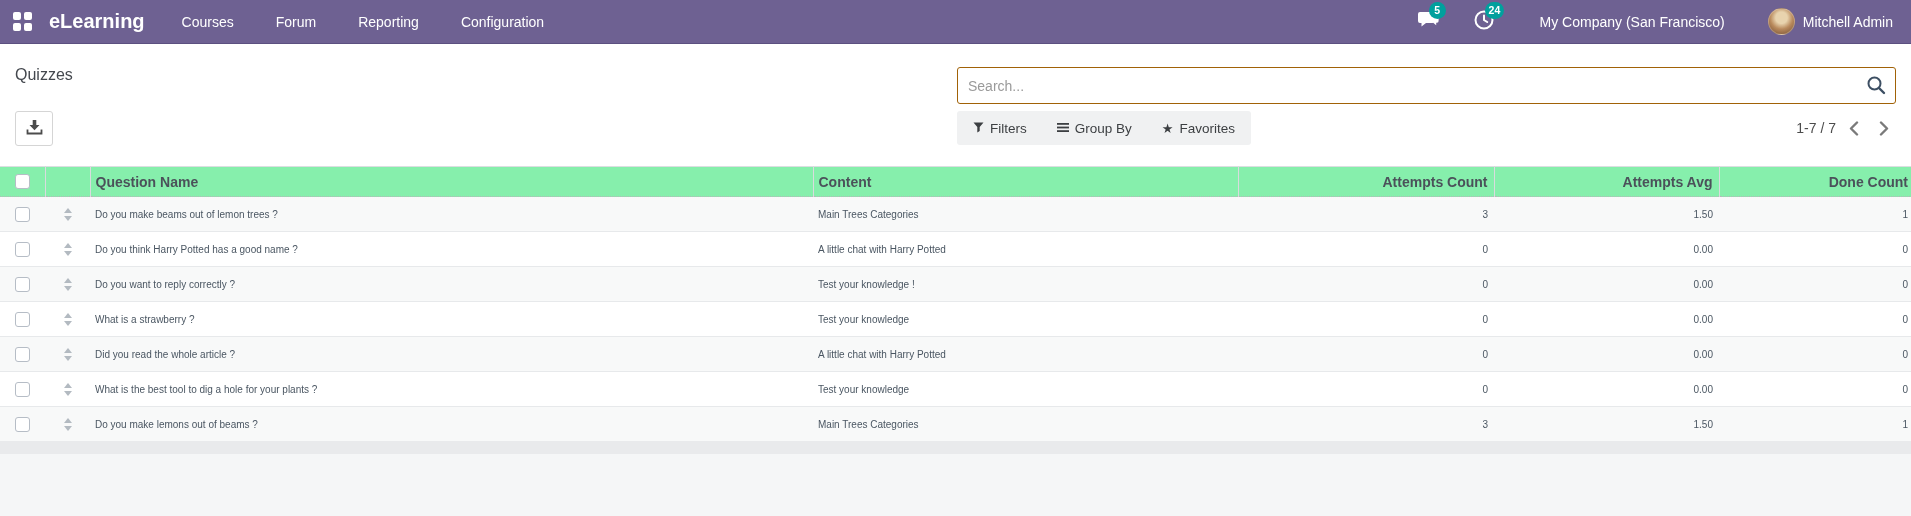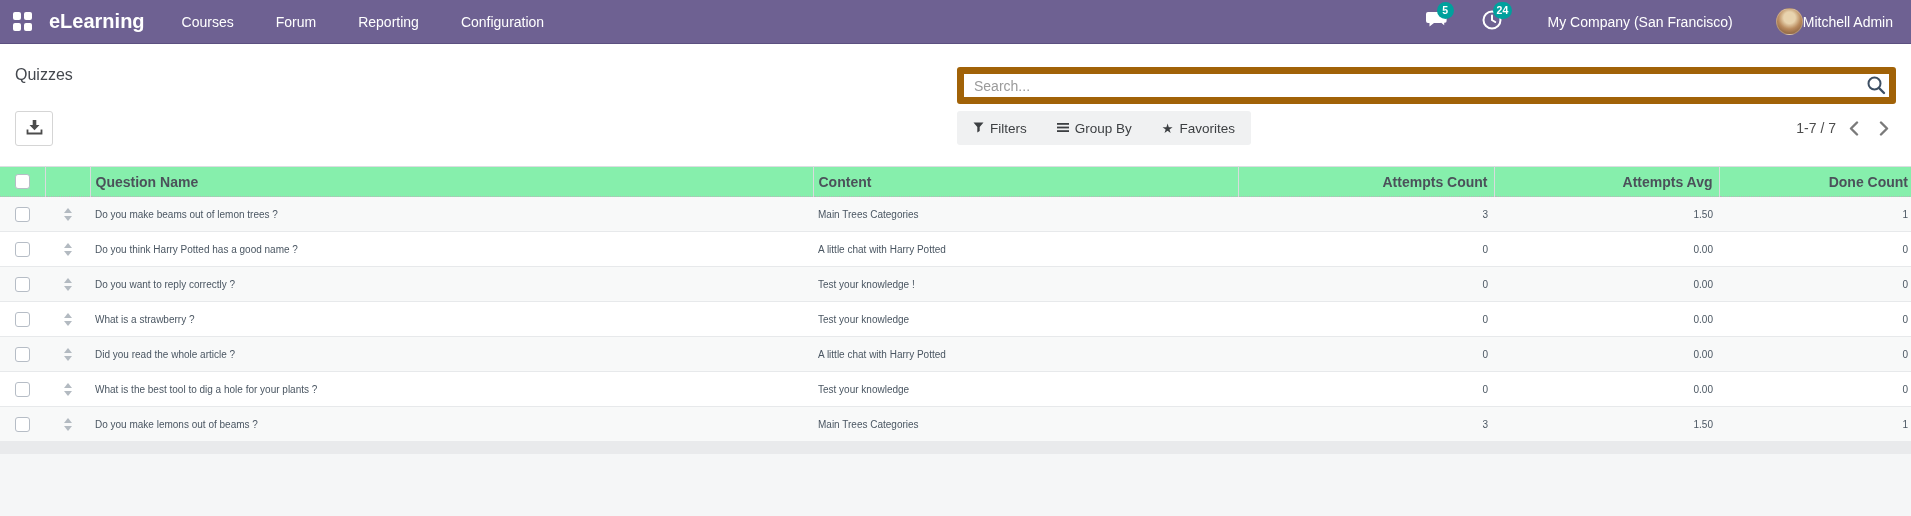--- a/index.html
+++ b/index.html
@@ -31,41 +31,41 @@
   .nav-icon-wrap.activities { margin-left:32px; }
   .badge {
     position:absolute; top:-7px; left:12px;
     background:#00a09d; color:#fff;
     font-size:10.5px; font-weight:bold;
     border-radius:9px; min-width:17px; height:17px;
     display:flex; align-items:center; justify-content:center;
     padding:0 4px;
   }
   .company { margin-left:45px; font-size:14px; cursor:pointer; white-space:nowrap; }
-  .user-menu { margin-left:43px; display:flex; align-items:center; cursor:pointer; }
+  .user-menu { margin-left:43px; display:flex; align-items:center; gap:8px; cursor:pointer; }
   .avatar {
     width:27px; height:27px; border-radius:50%;
     background: radial-gradient(circle at 50% 35%, #e8d3ae 0 28%, #b98a5d 55%, #6e4a2e 100%);
     border:1px solid rgba(255,255,255,.25);
   }
   .user-name { font-size:14px; white-space:nowrap; }
 
   
   .control-panel { position:absolute; top:44px; left:0; width:1911px; height:122px; background:#fff; }
   .page-title { position:absolute; left:15px; top:22px; font-size:16px; font-weight:normal; color:#44484e; }
   .export-btn {
     position:absolute; left:15px; top:67px; width:38px; height:35px;
     background:#fff; border:1px solid #d5d5d5; border-radius:3px;
     display:flex; align-items:center; justify-content:center; cursor:pointer;
   }
   .cp-right { position:absolute; top:23px; right:15px; width:939px; }
   .search-box { position:relative; width:100%; }
   .search-box input {
     width:100%; height:37px;
-    border:7px solid #a16207; border-radius:3px;
+    border:1px solid #a16207; border-radius:3px;
     font-family:"Liberation Sans", sans-serif;
     font-size:14px; padding:0 36px 0 10px; color:#4a5662; outline:none;
   }
   .search-box input::placeholder { color:#9a9a9a; }
   .search-icon-btn { position:absolute; right:10px; top:8px; cursor:pointer; }
   .cp-row2 { margin-top:7px; display:flex; justify-content:space-between; align-items:center; }
   .filter-bar {
     background:#f0f1f2; border-radius:3px;
     display:flex; align-items:center;
     height:34px; padding:0 16px; gap:30px;

